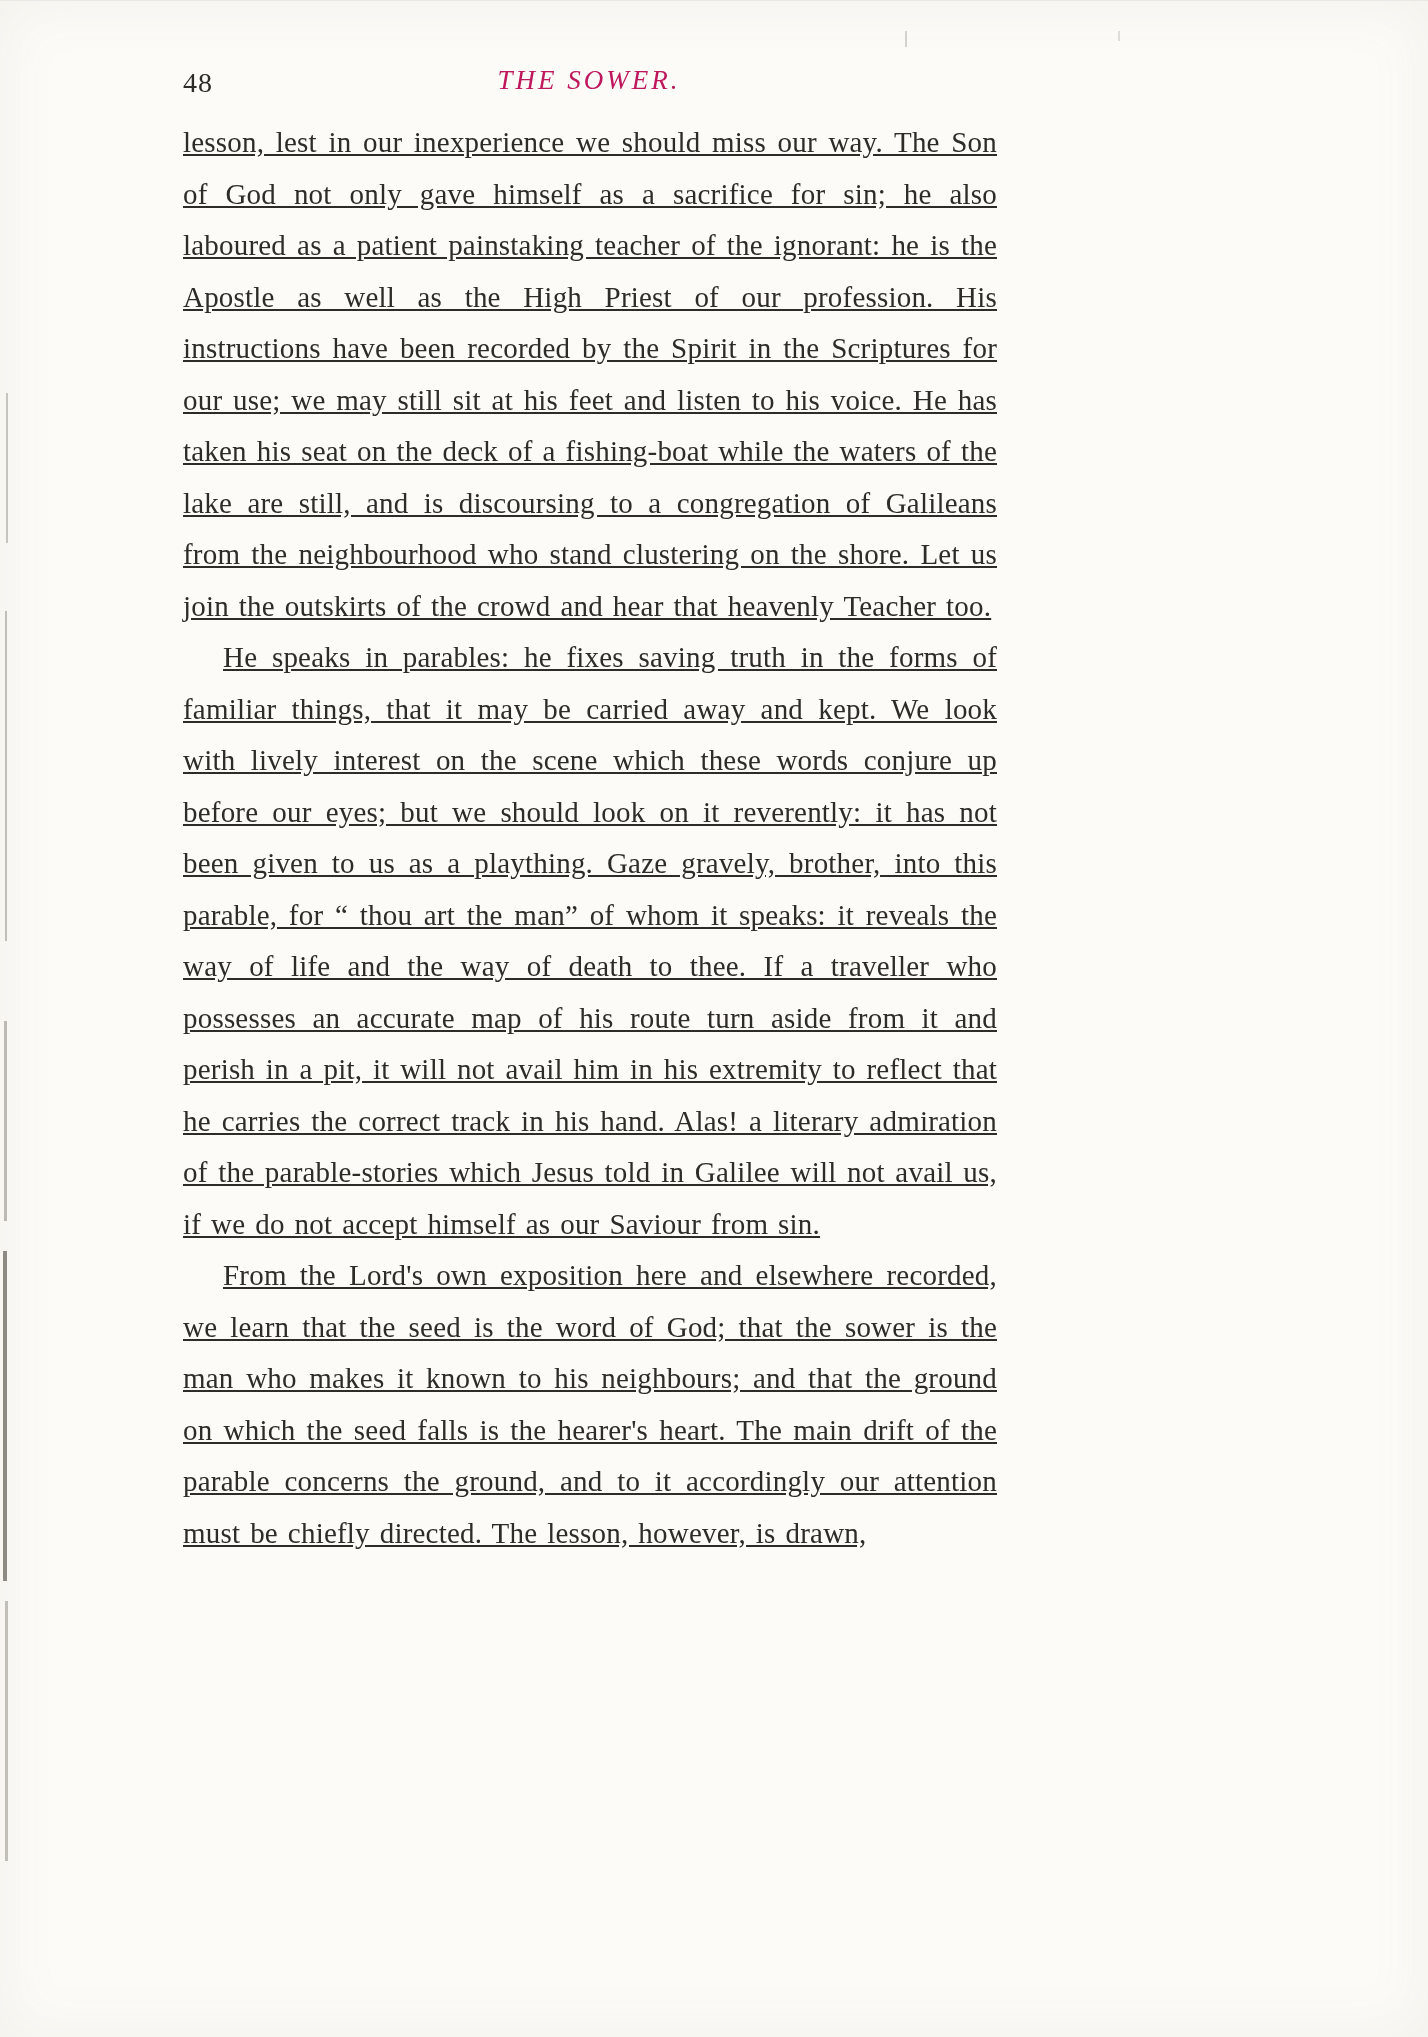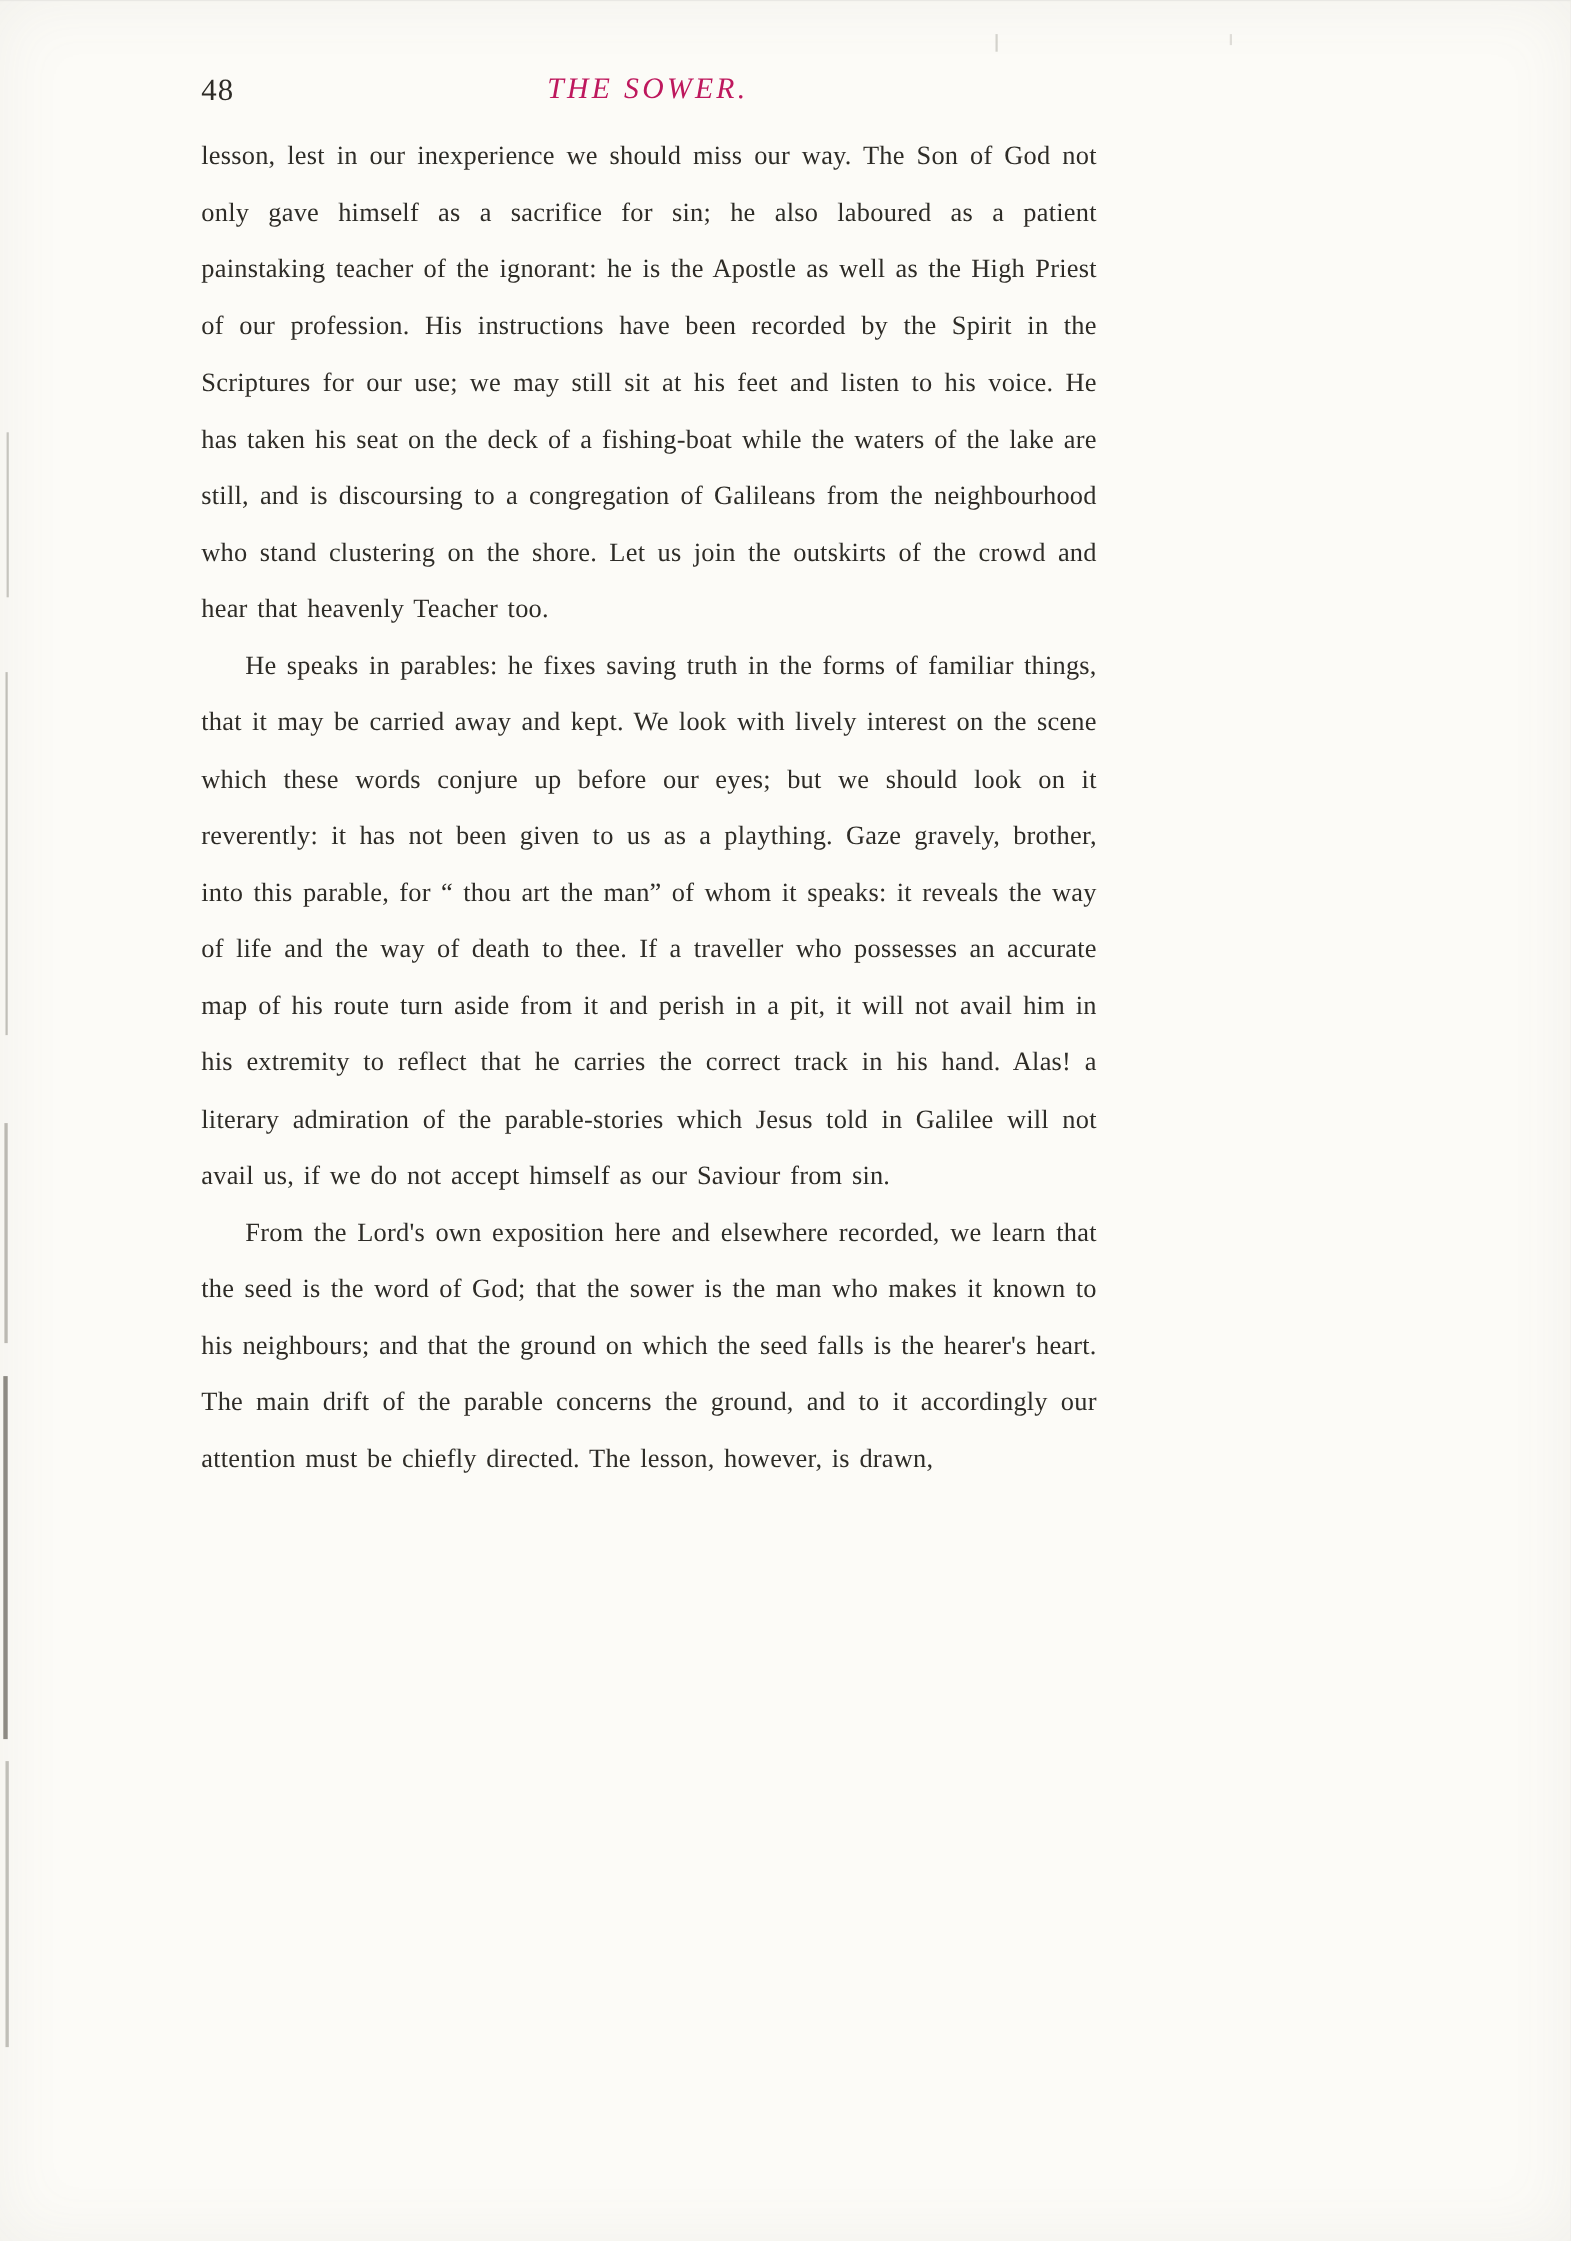--- a/index.html
+++ b/index.html
@@ -43,25 +43,26 @@
     font-size: 27px;
     letter-spacing: 3px;
     color: #be185d;
   }
   
   .text-block {
     position: absolute;
     top: 116px;
     left: 183px;
     width: 814px;
-    font-size: 24px;
+    font-size: 29px;
     line-height: 51.5px;
     text-align: justify;
     letter-spacing: 0.2px;
     word-spacing: 2.5px;
+    text-decoration: underline;
   }
   .text-block p {
     margin: 0;
     padding: 0;
   }
   .text-block p.indented {
     text-indent: 40px;
   }
   
   .artifact {

